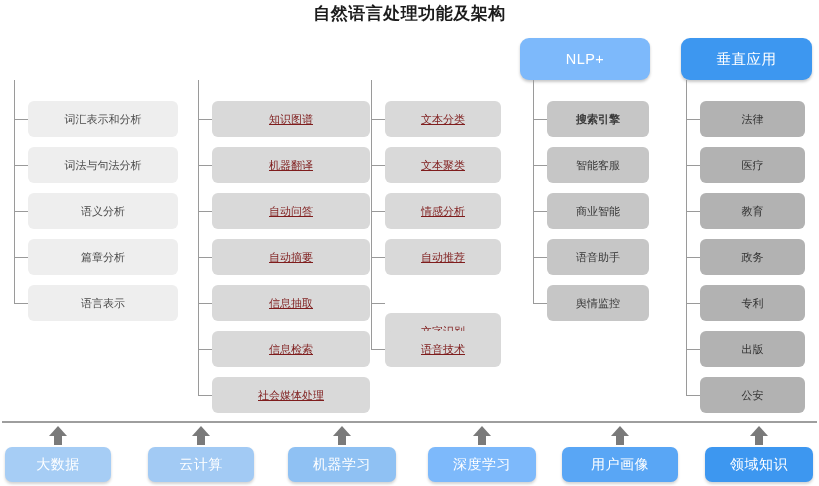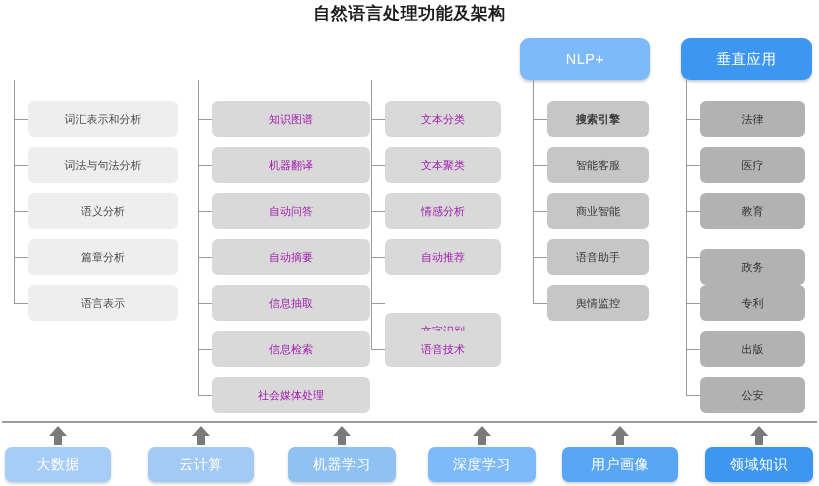--- a/index.html
+++ b/index.html
@@ -33,21 +33,21 @@
   }
   .leaf{
     position:absolute;
     border-radius:6px;
     display:flex;align-items:center;justify-content:center;
     color:#3d3d3d;
     font-size:11px;
     white-space:nowrap;
   }
   .leaf.l1{background:#eeeeee;color:#4a4a4a;}
-  .leaf.l2{background:#d9d9d9;color:#a21caf;}
+  .leaf.l2{background:#d9d9d9;color:#7f1d1d;text-decoration:underline;}
   .leaf.l3{background:#c6c6c6;color:#383838;}
   .leaf.l4{background:#b2b2b2;color:#333333;}
 
   
   .vline{position:absolute;width:1px;background:#9a9a9a;}
   .hline{position:absolute;height:1px;background:#9a9a9a;}
 
   
   .divider{position:absolute;left:2px;top:421px;width:815px;height:2px;background:#9e9e9e;}
   .arrow{
@@ -186,21 +186,21 @@
       </div>
       <div class="hline" style="left: 686px; top: 119px; width: 14px;"></div>
       <div class="leaf l4" style="left: 700px; top: 147px; width: 105px; height: 36px;">
         <span>医疗</span>
       </div>
       <div class="hline" style="left: 686px; top: 165px; width: 14px;"></div>
       <div class="leaf l4" style="left: 700px; top: 193px; width: 105px; height: 36px;">
         <span>教育</span>
       </div>
       <div class="hline" style="left: 686px; top: 211px; width: 14px;"></div>
-      <div class="leaf l4" style="left: 700px; top: 239px; width: 105px; height: 36px; margin-top: 10px;">
+      <div class="leaf l4" style="left: 700px; top: 239px; width: 105px; height: 36px;">
         <span>政务</span>
       </div>
       <div class="hline" style="left: 686px; top: 257px; width: 14px;"></div>
       <div class="leaf l4" style="left: 700px; top: 285px; width: 105px; height: 36px;">
         <span>专利</span>
       </div>
       <div class="hline" style="left: 686px; top: 303px; width: 14px;"></div>
       <div class="leaf l4" style="left: 700px; top: 331px; width: 105px; height: 36px;">
         <span>出版</span>
       </div>

